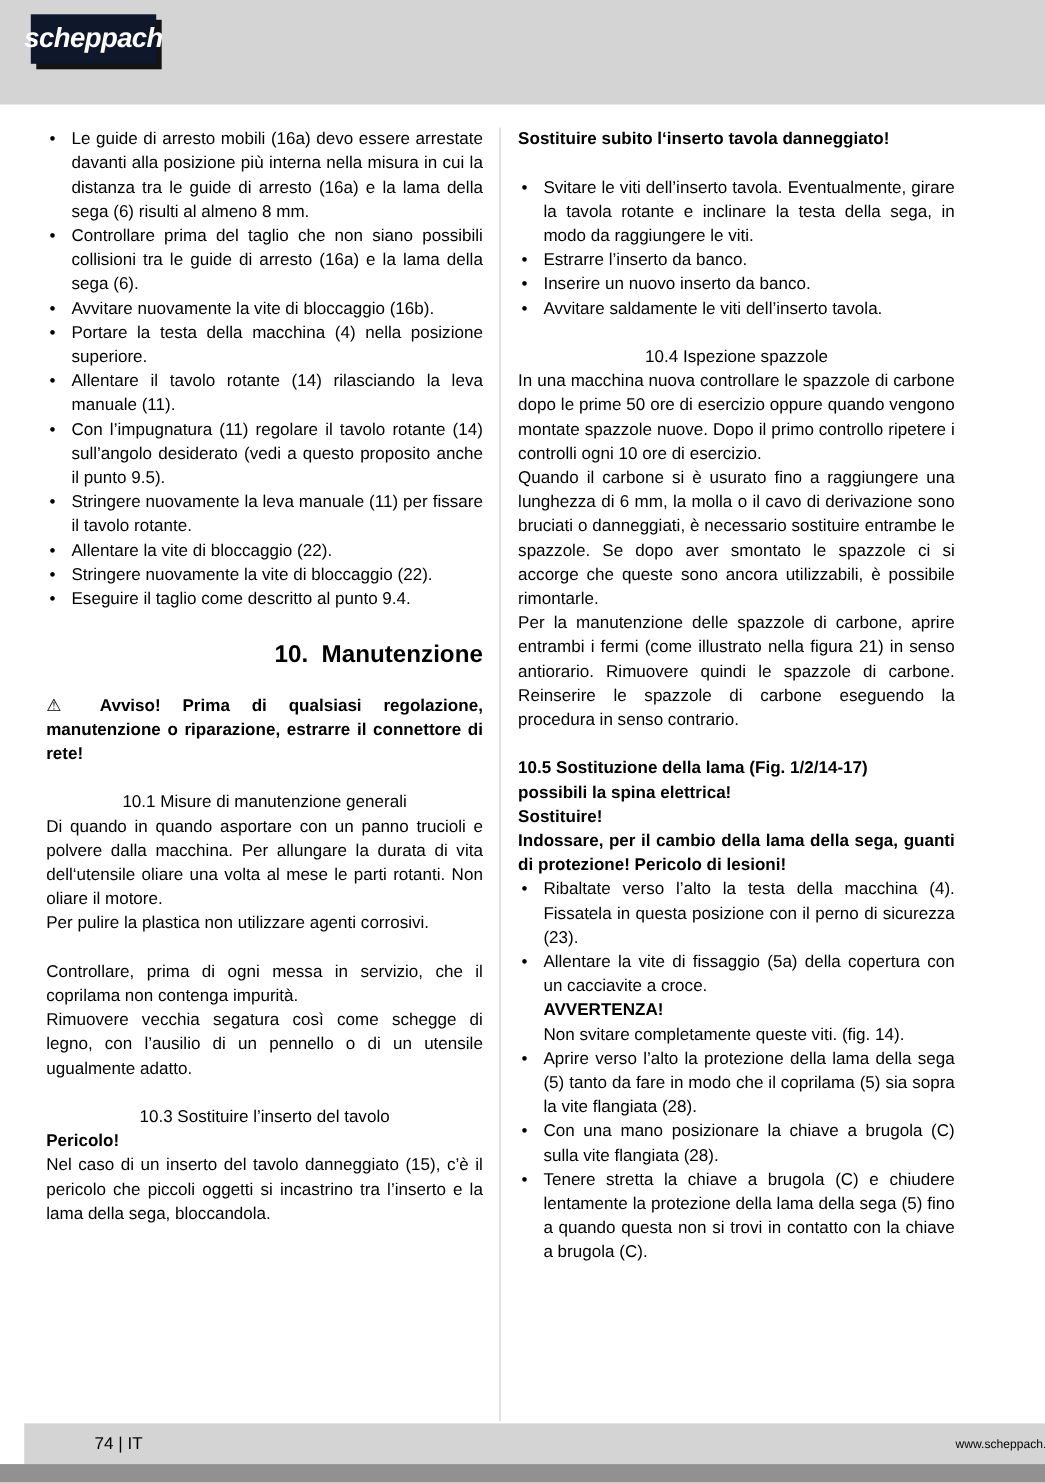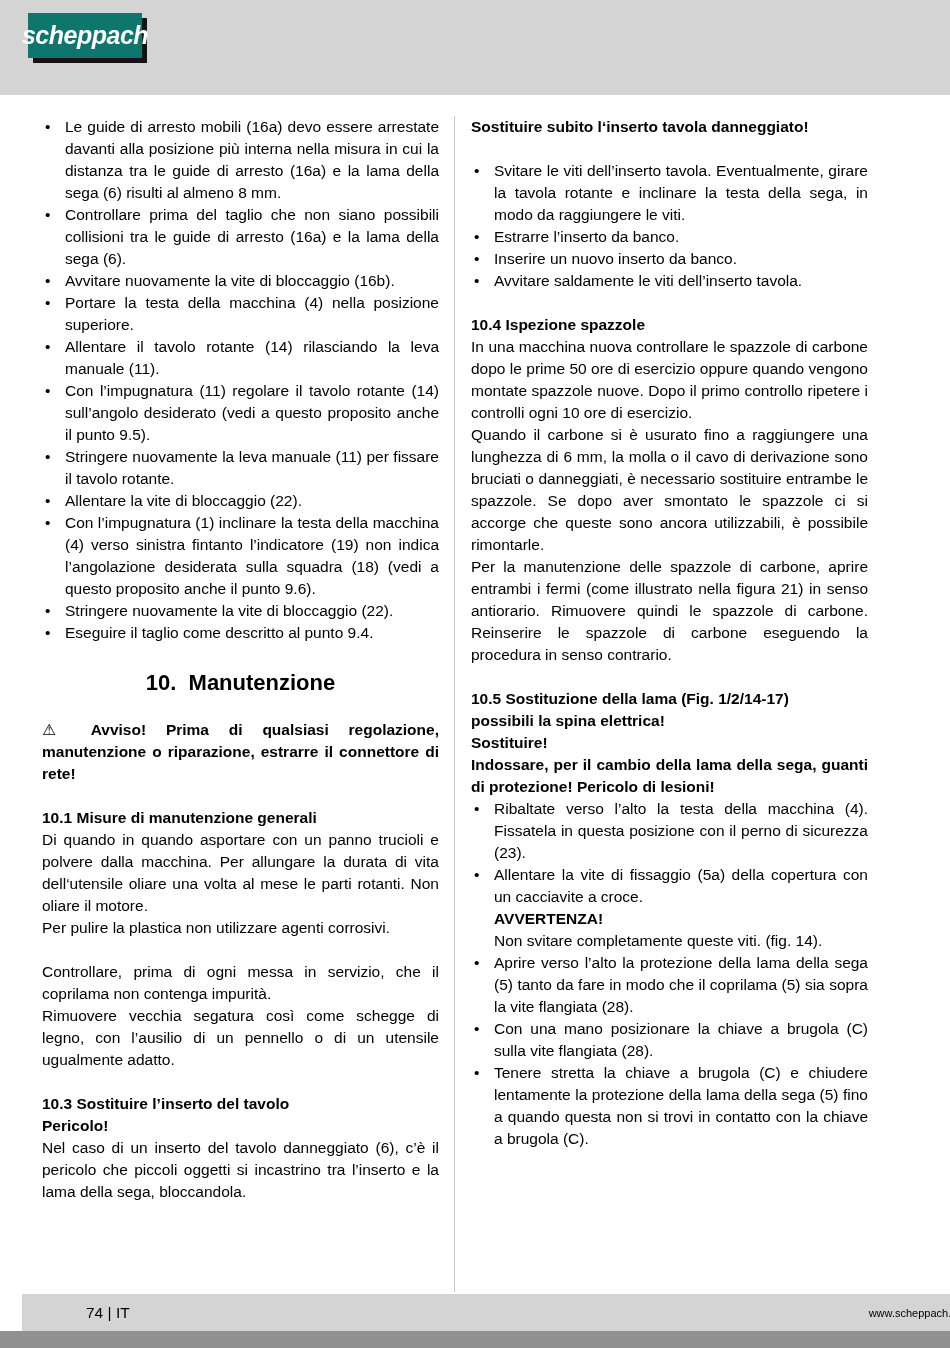--- a/index.html
+++ b/index.html
@@ -19,21 +19,21 @@
     position: absolute;
     top: 0; left: 0;
     width: 100%;
     height: 95px;
     background: #d4d4d4;
   }
   .logo {
     position: absolute;
     top: 13px; left: 28px;
     width: 114px; height: 45px;
-    background: #0f766e;
+    background: #0f172a;
     box-shadow: 5px 5px 0 #141414;
     display: flex;
     align-items: center;
     justify-content: center;
   }
   .logo-text {
     color: #ffffff;
     font-style: italic;
     font-weight: 700;
     font-size: 25px;
@@ -58,24 +58,24 @@
     font-size: 15.5px;
     line-height: 22px;
     text-align: justify;
     hyphens: auto;
   }
   .heading {
     font-size: 22px;
     line-height: 27px;
     font-weight: 700;
     margin: 25px 0 23px 0;
-    text-align: center;
+    text-align: right;
     hyphens: none;
   }
-  .subheading { font-weight: 700; text-align: left; hyphens: none; }
+  .subheading { font-weight: 400; text-align: center; hyphens: none; }
   .subheading.hang { padding-left: 37px; text-indent: -37px; }
   .bold-paragraph { font-weight: 700; }
   .spacer { height: 22px; }
   .bullets { list-style: none; }
   .bullets li { position: relative; padding-left: 23px; }
   .bullets li::before { content: "\2022"; position: absolute; left: 3px; top: 0; }
   .indent { padding-left: 23px; }
   .indent-bold { padding-left: 23px; font-weight: 700; text-align: left; }
 
   
@@ -124,37 +124,36 @@
       <div class="col col-left" id="col-left">
           <ul class="bullets">
             <li>Le guide di arresto mobili (16a) devo essere arrestate davanti alla posizione più interna nella misura in cui la distanza tra le guide di arresto (16a) e la lama della sega (6) risulti al almeno 8 mm.</li>
             <li>Controllare prima del taglio che non siano possibili collisioni tra le guide di arresto (16a) e la lama della sega (6).</li>
             <li>Avvitare nuovamente la vite di bloccaggio (16b).</li>
             <li>Portare la testa della macchina (4) nella posizione superiore.</li>
             <li>Allentare il tavolo rotante (14) rilasciando la leva manuale (11).</li>
             <li>Con l’impugnatura (11) regolare il tavolo rotante (14) sull’angolo desiderato (vedi a questo proposito anche il punto 9.5).</li>
             <li>Stringere nuovamente la leva manuale (11) per fissare il tavolo rotante.</li>
             <li>Allentare la vite di bloccaggio (22).</li>
-            <li>Con l’impugnatura (1) inclinare la testa della macchina (4) verso sinistra fintanto l’indicatore (19) non indica l’angolazione desiderata sulla squadra (18) (vedi a questo proposito anche il punto 9.6).</li>
             <li>Stringere nuovamente la vite di bloccaggio (22).</li>
             <li>Eseguire il taglio come descritto al punto 9.4.</li>
           </ul>
           <div class="block heading">10.&nbsp; Manutenzione</div>
           <div class="block bold-paragraph">⚠ Avviso! Prima di qualsiasi regolazione, manutenzione o riparazione, estrarre il connettore di rete!</div>
           <div class="block spacer"></div>
           <div class="block subheading">10.1 Misure di manutenzione generali</div>
           <div class="block paragraph">Di quando in quando asportare con un panno trucioli e polvere dalla macchina. Per allungare la durata di vita dell‘utensile oliare una volta al mese le parti rotanti. Non oliare il motore.</div>
           <div class="block paragraph">Per pulire la plastica non utilizzare agenti corrosivi.</div>
           <div class="block spacer"></div>
           <div class="block paragraph">Controllare, prima di ogni messa in servizio, che il coprilama non contenga impurità.</div>
           <div class="block paragraph">Rimuovere vecchia segatura così come schegge di legno, con l’ausilio di un pennello o di un utensile ugualmente adatto.</div>
           <div class="block spacer"></div>
           <div class="block subheading">10.3 Sostituire l’inserto del tavolo</div>
           <div class="block bold-paragraph">Pericolo!</div>
-          <div class="block paragraph">Nel caso di un inserto del tavolo danneggiato (6), c’è il pericolo che piccoli oggetti si incastrino tra l’inserto e la lama della sega, bloccandola.</div>
+          <div class="block paragraph">Nel caso di un inserto del tavolo danneggiato (15), c’è il pericolo che piccoli oggetti si incastrino tra l’inserto e la lama della sega, bloccandola.</div>
         </div>
       <div class="divider"></div>
       <div class="col col-right" id="col-right">
           <div class="block bold-paragraph">Sostituire subito l‘inserto tavola danneggiato!</div>
           <div class="block spacer"></div>
           <ul class="bullets">
             <li>Svitare le viti dell’inserto tavola. Eventualmente, girare la tavola rotante e inclinare la testa della sega, in modo da raggiungere le viti.</li>
             <li>Estrarre l’inserto da banco.</li>
             <li>Inserire un nuovo inserto da banco.</li>
             <li>Avvitare saldamente le viti dell’inserto tavola.</li>

